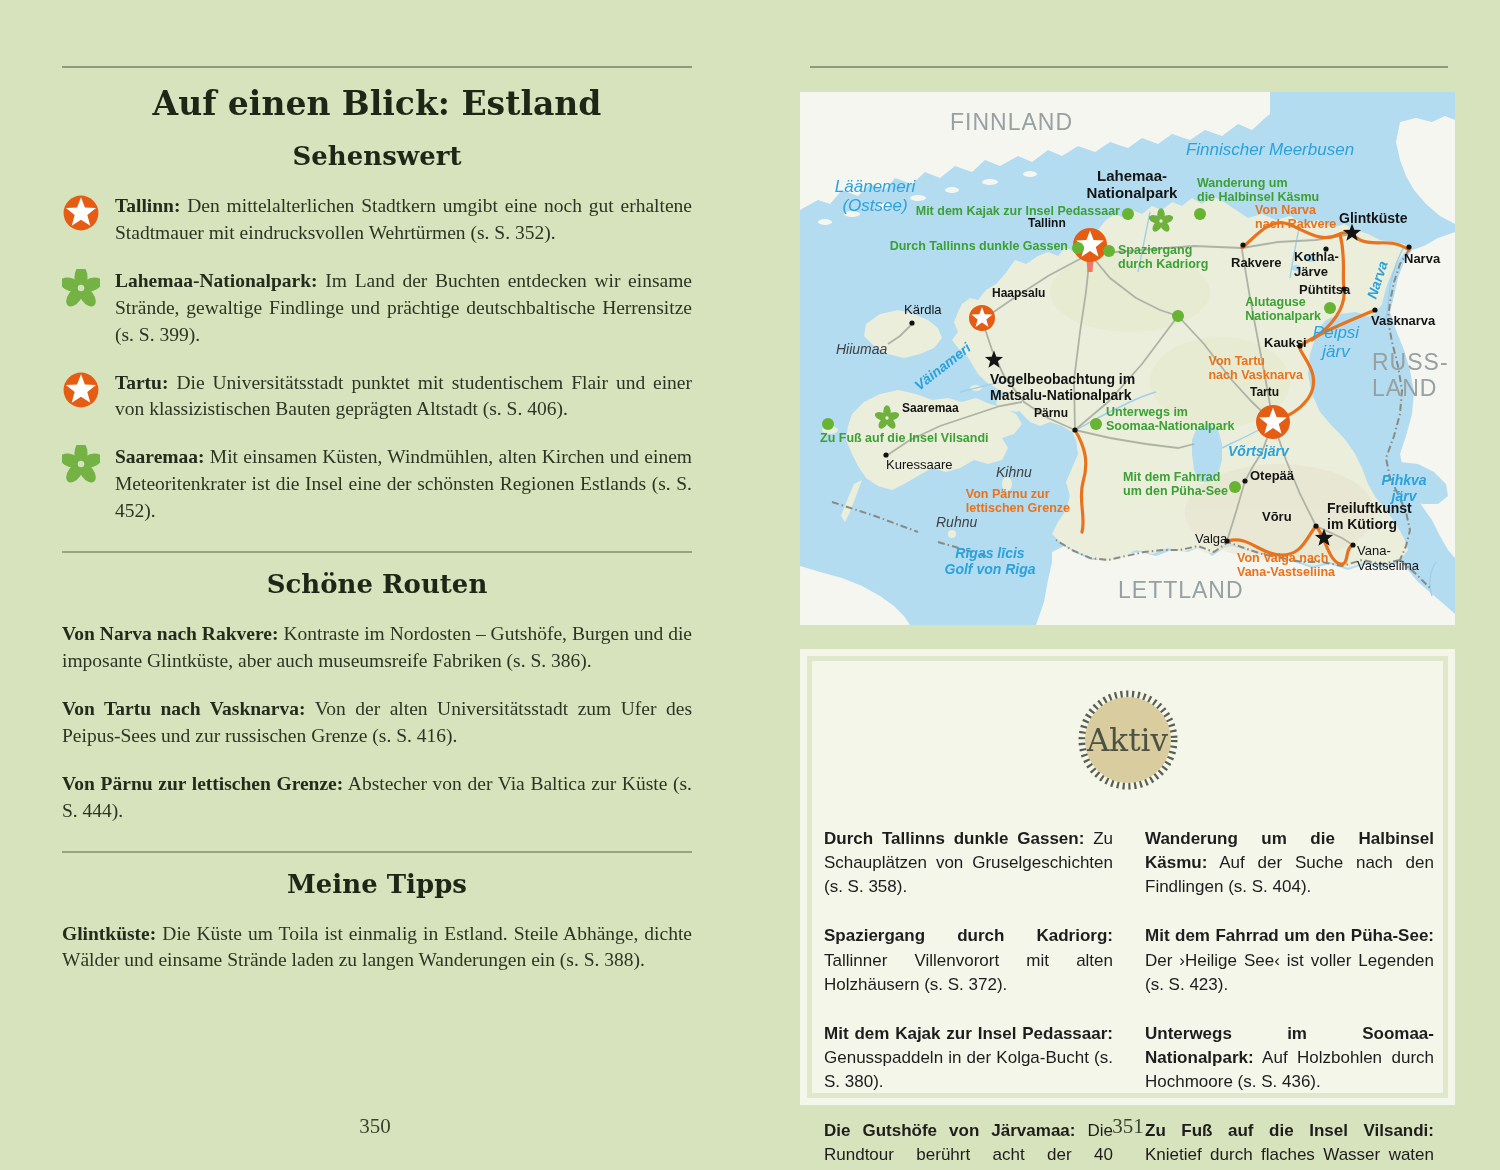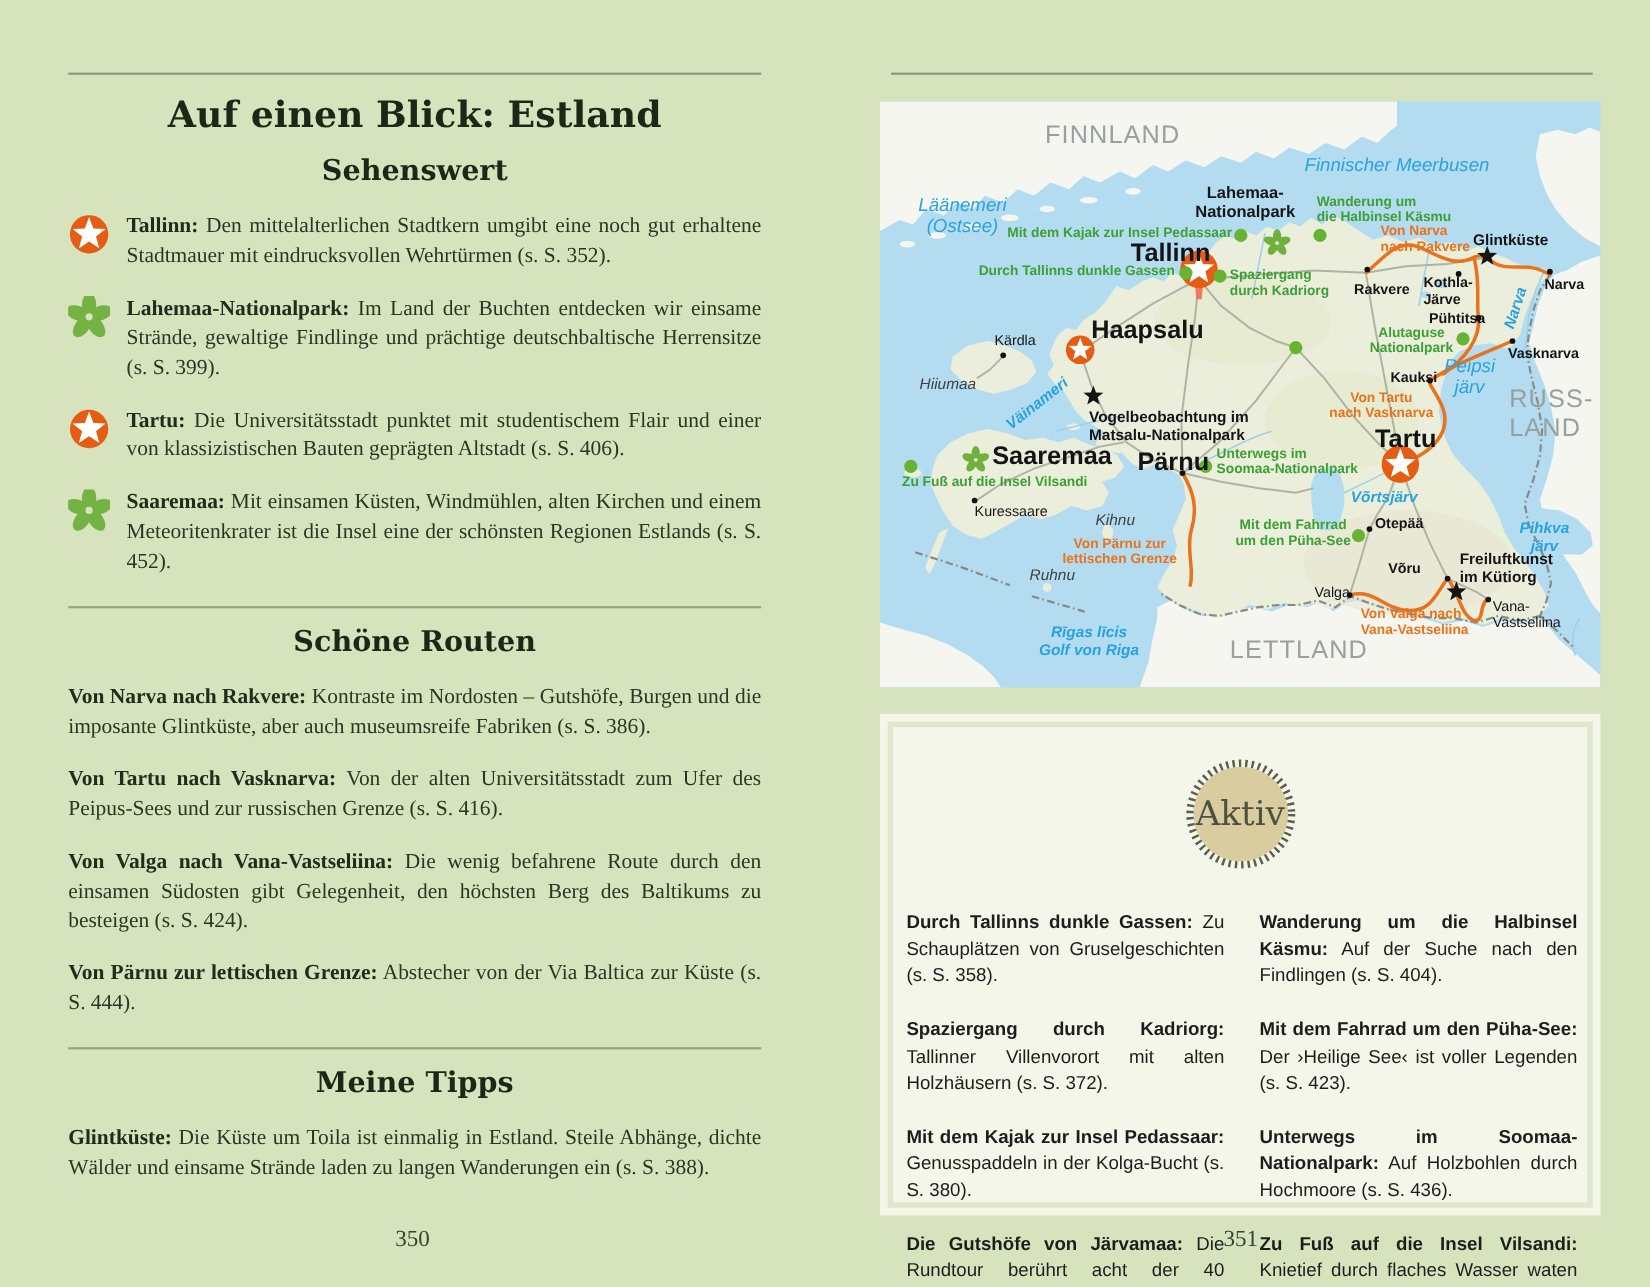--- a/index.html
+++ b/index.html
@@ -20,27 +20,27 @@
   .divider{height:2px;background:#98a37f;margin:26px 0 0 0;}
   .pagenum{position:absolute;top:1114px;font-size:21px;color:#39422e;width:120px;text-align:center;}
   
   .map{position:absolute;left:800px;top:92px;width:655px;height:533px;background:#b3dcf0;overflow:hidden;}
   .map svg{position:absolute;left:0;top:0;}
   .ml{position:absolute;font-family:"Liberation Sans",sans-serif;white-space:pre-line;line-height:1.12;}
   .ml-region{font-size:23px;color:#97a1a1;letter-spacing:1px;}
   .ml-sea{font-style:italic;color:#2aa2dc;font-size:14px;font-weight:bold;}
   .ml-sea-lg{font-size:17px;font-weight:normal;}
   .ml-island{font-style:italic;color:#404040;font-size:14px;}
-  .ml-citybig{font-weight:bold;font-size:23px;color:#141414;}
+  .ml-citybig{font-weight:bold;font-size:12px;color:#141414;}
   .ml-city{font-weight:bold;font-size:13px;color:#141414;}
   .ml-tip{font-weight:bold;font-size:14px;color:#141414;}
   .ml-green{font-weight:bold;font-size:12.5px;color:#3da035;}
   .ml-orange{font-weight:bold;font-size:12.5px;color:#e8731c;}
   .ctr{transform:translateX(-50%);text-align:center;}
-  .tr{text-align:center;margin-left:39px;}
+  .tr{text-align:left;margin-left:39px;}
   
   .aktiv{position:absolute;left:800px;top:649px;width:655px;height:456px;background:#f3f6e9;}
   .aktiv-frame{position:absolute;left:7px;top:7px;right:7px;bottom:7px;border:5px solid #dfe8cb;}
   .badge{position:absolute;left:50%;top:36px;transform:translateX(-50%);width:110px;height:110px;text-align:right;}
   .badge-label{position:absolute;left:0;top:0;width:110px;height:110px;display:flex;align-items:center;
                justify-content:center;font-family:"DejaVu Serif",serif;font-size:31px;color:#4c5143;}
   .tips{position:absolute;left:24px;top:178px;width:610px;display:flex;gap:32px;
         font-family:"Liberation Sans",sans-serif;}
   .tipcol{width:290px;}
   .tip{font-size:17px;line-height:1.42;color:#1d1d1d;margin:0 0 25px 0;text-align:justify;}
@@ -101,21 +101,20 @@
           <circle r="2.4" fill="#d7e3bc"></circle>
         </svg>
     </span>
     <p class="body-p"><b>Saaremaa:</b> <span>Mit einsamen Küsten, Windmühlen, alten Kirchen und einem Meteoritenkrater ist die Insel eine der schönsten Regionen Estlands (s. S. 452).</span></p>
   </div>
 
   <div class="divider"></div>
   <div class="sect-h">Schöne Routen</div>
   <p class="body-p"><b>Von Narva nach Rakvere:</b> <span>Kontraste im Nordosten – Gutshöfe, Burgen und die imposante Glintküste, aber auch museumsreife Fabriken (s. S. 386).</span></p>
   <p class="body-p"><b>Von Tartu nach Vasknarva:</b> <span>Von der alten Universitätsstadt zum Ufer des Peipus-Sees und zur russischen Grenze (s. S. 416).</span></p>
-  <p class="body-p"><b>Von Valga nach Vana-Vastseliina:</b> <span>Die wenig befahrene Route durch den einsamen Südosten gibt Gelegenheit, den höchsten Berg des Baltikums zu besteigen (s. S. 424).</span></p>
   <p class="body-p"><b>Von Pärnu zur lettischen Grenze:</b> <span>Abstecher von der Via Baltica zur Küste (s. S. 444).</span></p>
 
   <div class="divider"></div>
   <div class="sect-h">Meine Tipps</div>
   <p class="body-p"><b>Glintküste:</b> <span>Die Küste um Toila ist einmalig in Estland. Steile Abhänge, dichte Wälder und einsame Strände laden zu langen Wanderungen ein (s. S. 388).</span></p>
 
 </div>
 
 <div class="pagenum" style="left:315px;">350</div>
 
@@ -331,21 +330,21 @@
   <div class="ml ml-city" style="left:104px;top:211px;font-weight:normal;">Kärdla</div>
   <div class="ml ml-island" style="left:36px;top:250px;">Hiiumaa</div>
   <div class="ml ml-sea" style="left:143px;top:275px;transform:translate(-50%,-50%) rotate(-38deg);">Väinameri</div>
   <div class="ml ml-citybig" style="left:102px;top:310px;">Saaremaa</div>
   <div class="ml ml-green" style="left:20px;top:339px;">Zu Fuß auf die Insel Vilsandi</div>
   <div class="ml ml-city" style="left:86px;top:366px;font-weight:normal;text-align:center;">Kuressaare</div>
   <div class="ml ml-island" style="left:196px;top:373px;">Kihnu</div>
   <div class="ml ml-orange tr" style="right:385px;top:395px;">Von Pärnu zur
 lettischen Grenze</div>
   <div class="ml ml-island" style="left:136px;top:423px;">Ruhnu</div>
-  <div class="ml ml-sea ctr" style="left:190px;top:475px;">Rīgas līcis
+  <div class="ml ml-sea ctr" style="left:190px;top:454px;">Rīgas līcis
 Golf von Riga</div>
   <div class="ml ml-region" style="left:318px;top:486px;">LETTLAND</div>
   <div class="ml ml-city" style="left:462px;top:418px;">Võru</div>
   <div class="ml ml-tip" style="left:527px;top:409px;">Freiluftkunst
 im Kütiorg</div>
   <div class="ml ml-city" style="left:557px;top:452px;font-weight:normal;">Vana-
 Vastseliina</div>
   <div class="ml ml-orange" style="left:437px;top:459px;">Von Valga nach
 Vana-Vastseliina</div>
   <div class="ml ml-city" style="left:395px;top:440px;font-weight:normal;">Valga</div>

